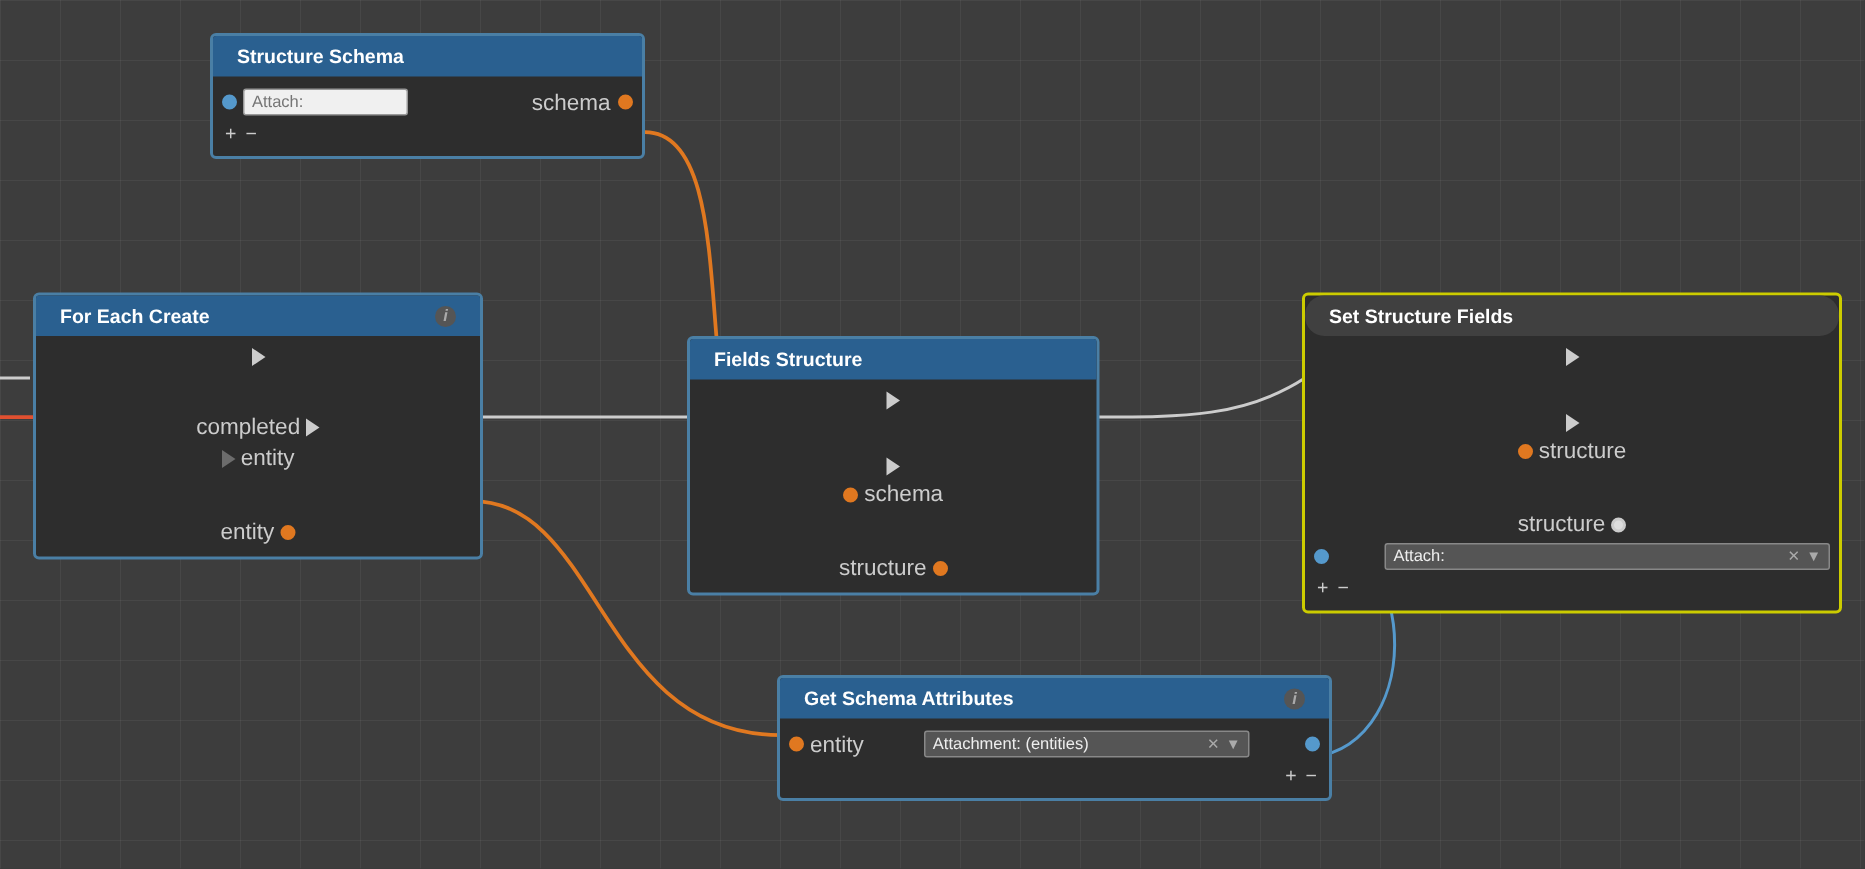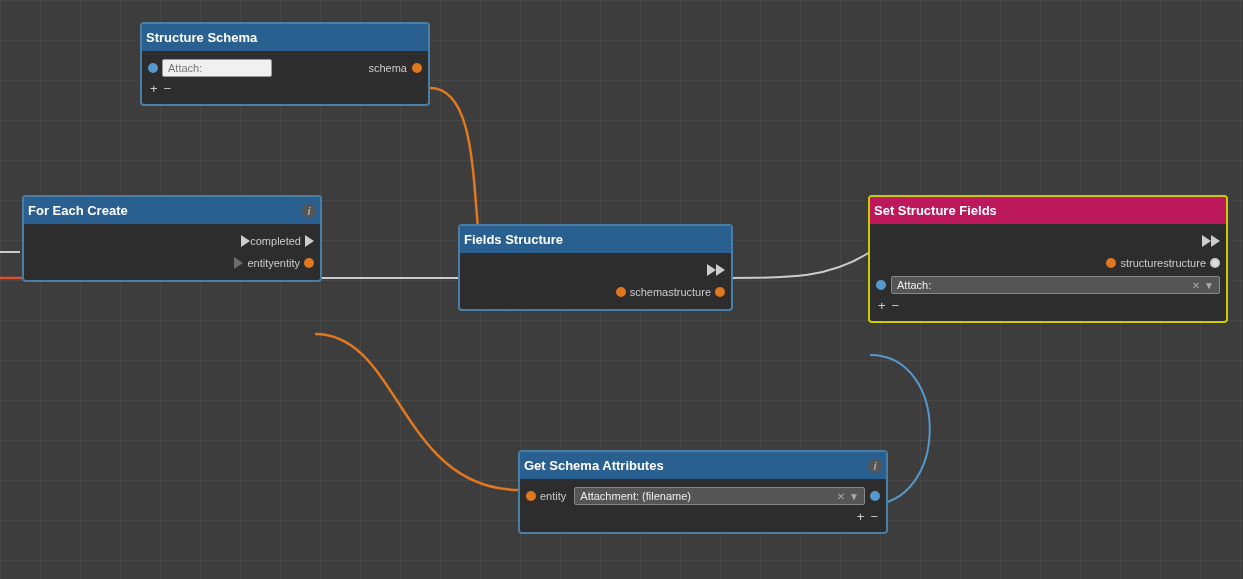--- a/index.html
+++ b/index.html
@@ -34,48 +34,51 @@
     
     .node {
       position: absolute;
       border-radius: 4px;
       background: #2d2d2d;
       border: 2px solid #4a7fa5;
       min-width: 160px;
     }
 
     .node-header {
-      padding: 6px 4px;
+      padding: 6px 16px;
       font-weight: bold;
       font-size: 13px;
       color: #fff;
       border-radius: 2px 2px 0 0;
       display: flex;
       align-items: center;
       justify-content: space-between;
       background: #2a6090;
     }
 
     .node-header.yellow-outline {
-      background: #be185d;
+      background: #404040;
+      border-radius: 13px;
     }
 
     .node-body {
       padding: 6px 0;
     }
 
     .node-row {
       display: flex;
       align-items: center;
       padding: 2px 6px;
       min-height: 22px;
+      gap: 32px;
     }
 
     .node-row.space-between {
       justify-content: flex-end;
+      flex-direction: column;
     }
 
     
     .port {
       display: flex;
       align-items: center;
       gap: 4px;
     }
 
     .port-circle {
@@ -108,21 +111,21 @@
       width: 0;
       height: 0;
       border-top: 6px solid transparent;
       border-bottom: 6px solid transparent;
       border-left: 9px solid #888;
       flex-shrink: 0;
       opacity: 0.7;
     }
 
     .port-label {
-      font-size: 11px;
+      font-size: 15px;
       color: #ccc;
     }
 
     
     .node-input {
       background: #f0f0f0;
       border: 1px solid #999;
       color: #333;
       padding: 2px 5px;
       font-size: 11px;
@@ -350,21 +353,21 @@
       <div class="info-icon">i</div>
     </div>
     <div class="node-body">
 
       <div class="node-row">
         <div class="port">
           <div class="port-circle orange"></div>
           <span class="port-label" style="margin-right:8px;">entity</span>
         </div>
         <div class="node-input-dark" style="flex:1;">
-          <span>Attachment: (filename)</span>
+          <span>Attachment: (entities)</span>
           <div style="display:flex;align-items:center;gap:2px;">
             <span class="x-btn">✕</span>
             <span class="dropdown-arrow">▼</span>
           </div>
         </div>
         <div class="port-circle blue" style="margin-left:5px;"></div>
       </div>
 
       <div class="add-remove" style="justify-content:flex-end;">
         <span>+</span>

